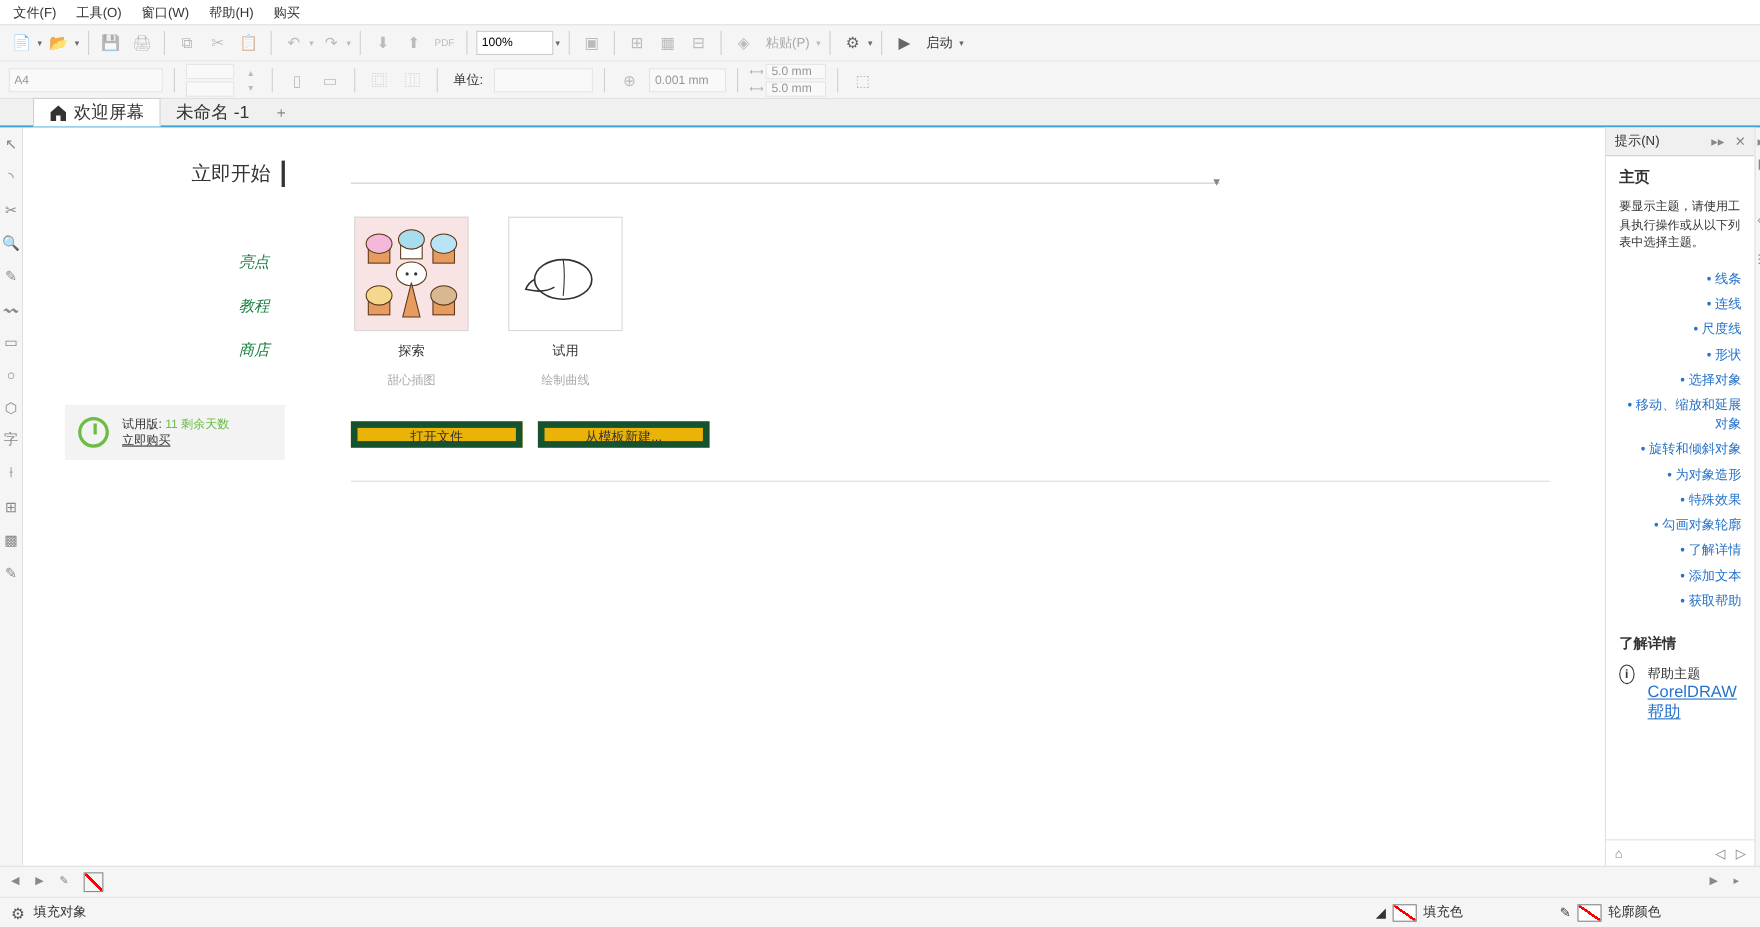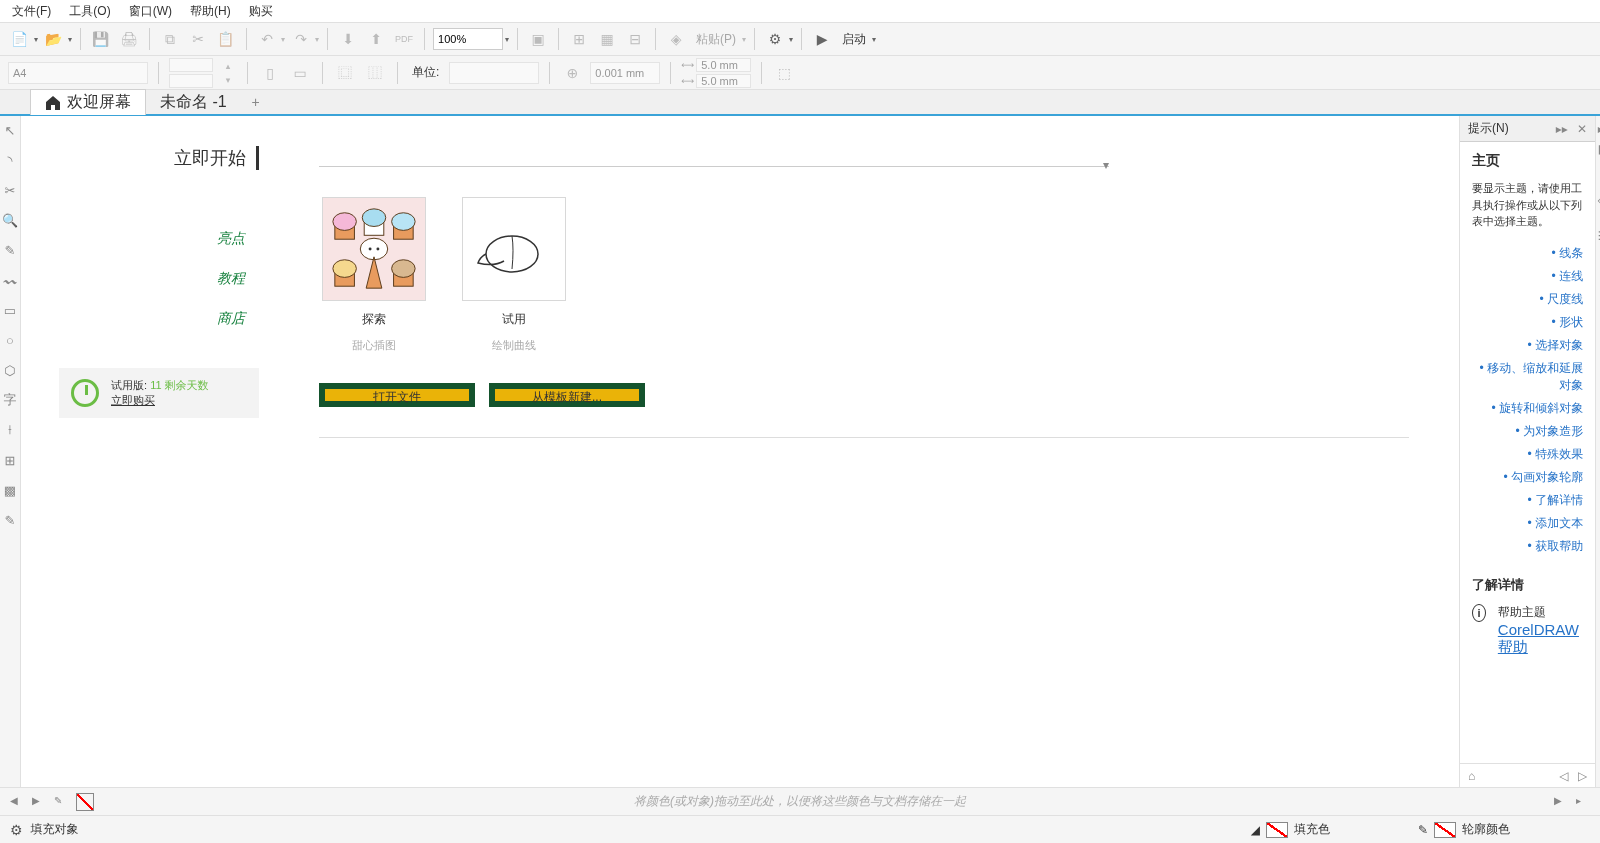--- a/index.html
+++ b/index.html
@@ -394,21 +394,20 @@
       <div class="sw" style="background: rgb(0, 38, 77);"></div>
       <div class="sw" style="background: rgb(0, 25, 51);"></div>
     </div>
 </div>
 
 <div class="colorstrip">
   <span class="nav">◀</span>
   <span class="nav">▶</span>
   <span class="nav">✎</span>
   <div class="none-sw"></div>
-  <span class="hint">将颜色(或对象)拖动至此处，以便将这些颜色与文档存储在一起</span>
   <span style="margin-left:auto;" class="nav">▶</span>
   <span class="nav">▸</span>
 </div>
 
 <div class="statusbar">
   <span class="gear">⚙</span>
   <span>填充对象</span>
   <div class="fill-group">
     <span>◢</span>
     <div class="none-sw2"></div>

